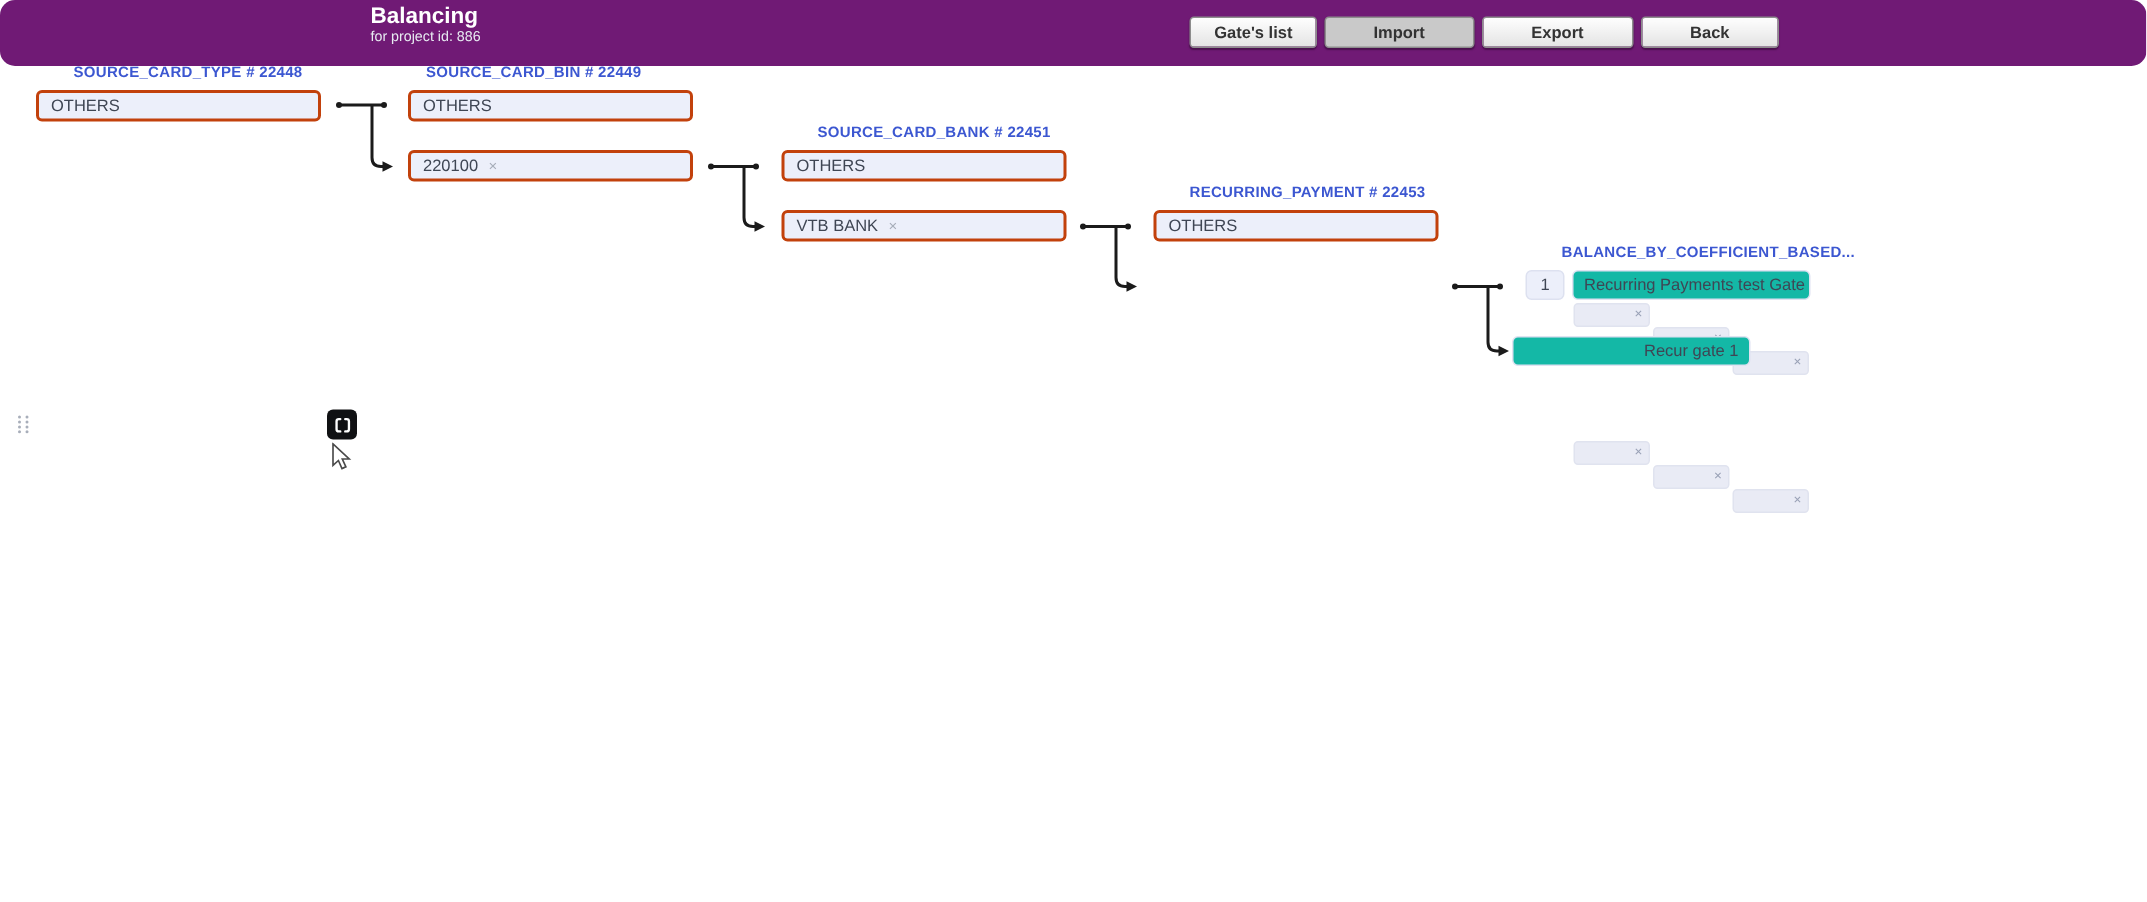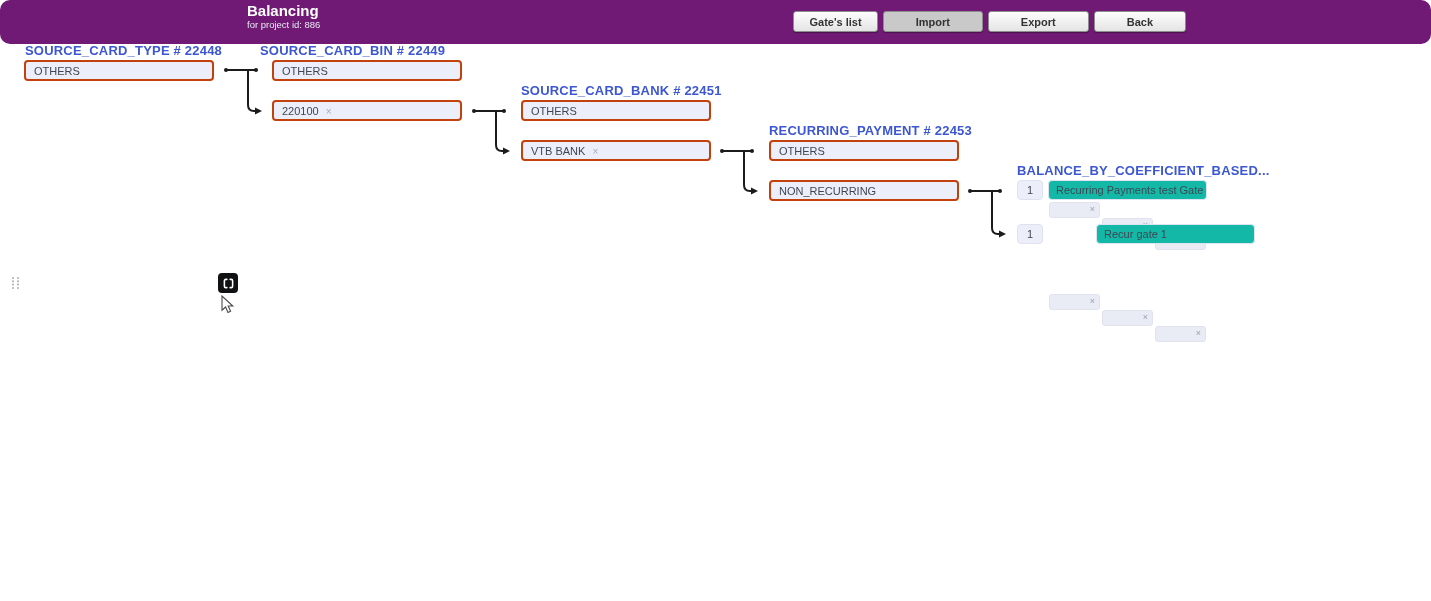--- a/index.html
+++ b/index.html
@@ -15,21 +15,21 @@
   .hbtn{height:21px;padding:0 15px;border:1px solid #8d8d8d;border-radius:3px;
         background:linear-gradient(#fefefe,#e4e4e4);
         font-family:"Liberation Sans",sans-serif;font-size:11px;font-weight:bold;color:#333;
         box-shadow:0 1px 1px rgba(0,0,0,.35);cursor:pointer;text-align:center;}
   .hbtn.active{background:#c9c9c9;}
   .hbtn.wide{padding:0 32px;}
 
   
   .canvas{position:absolute;left:0;top:33px;width:1431px;height:568px;}
   .abs{position:absolute;}
-  .col-label{font-size:13px;font-weight:bold;color:#3c57d1;letter-spacing:.2px;white-space:nowrap;}
+  .col-label{font-size:10px;font-weight:bold;color:#3c57d1;letter-spacing:.2px;white-space:nowrap;margin-left:24px;}
   .node{box-sizing:border-box;width:190px;height:21px;background:#eceffa;border:2px solid #c2410c;
         border-radius:4px;font-size:11px;color:#3f4654;line-height:19px;padding:0 8px;white-space:nowrap;overflow:hidden;}
   .node .x{color:#a6acb8;font-size:10px;margin-left:7px;cursor:pointer;}
   .node.lightbg{background:#f4f6fa;border-color:#e2e5ee;border-bottom:2px solid #b9e2c4;}
   .coef{box-sizing:border-box;width:26px;height:20px;background:#eceffa;border:1px solid #dde1f0;
         border-radius:4px;font-size:11px;color:#3f4654;line-height:18px;text-align:center;}
   .gate-name{box-sizing:border-box;width:159px;height:20px;background:#14b8a6;border:1px solid #dfe2f1;
         border-radius:4px;font-size:11px;color:#3f4654;line-height:18px;padding:0 7px;white-space:nowrap;overflow:hidden;}
   .cell{box-sizing:border-box;width:51px;height:16px;background:#e9ebf5;border:1px solid #e0e3ef;
         border-radius:3px;position:relative;}
@@ -113,40 +113,37 @@
       <span>OTHERS</span>
     </div>
     <div class="abs node" style="left:521px;top:107px;">
       <span>VTB BANK</span><span class="x">×</span>
     </div>
 
     <div class="abs col-label" style="left:769px;top:90px;">RECURRING_PAYMENT # 22453</div>
     <div class="abs node" style="left:769px;top:107px;">
       <span>OTHERS</span>
     </div>
-    <div class="abs node" style="left:769px;top:147px;">
-      <span>NON_RECURRING</span>
-    </div>
 
     <div class="abs col-label" style="left:1017px;top:130px;">BALANCE_BY_COEFFICIENT_BASED...</div>
 
     <div class="abs coef" style="left:1017px;top:147px;">1</div>
     <div class="abs gate-name" style="left:1048px;top:147px;">Recurring Payments test Gate</div>
     <div class="abs cell" style="left:1049px;top:169px;">
         <span class="x">×</span>
       </div>
     <div class="abs cell" style="left:1102px;top:169px;">
         <span class="x">×</span>
       </div>
     <div class="abs cell" style="left:1155px;top:169px;">
         <span class="x">×</span>
       </div>
 
     <div class="abs coef" style="left:1017px;top:191px;">1</div>
-    <div class="abs gate-name" style="left:1096px;top:191px;">Recur gate 1</div>
+    <div class="abs gate-name" style="left:1008px;top:191px;text-align:right;">Recur gate 1</div>
     <div class="abs cell" style="left:1049px;top:213px;">
         <span class="x">×</span>
       </div>
     <div class="abs cell" style="left:1102px;top:213px;">
         <span class="x">×</span>
       </div>
     <div class="abs cell" style="left:1155px;top:213px;">
         <span class="x">×</span>
       </div>
 

